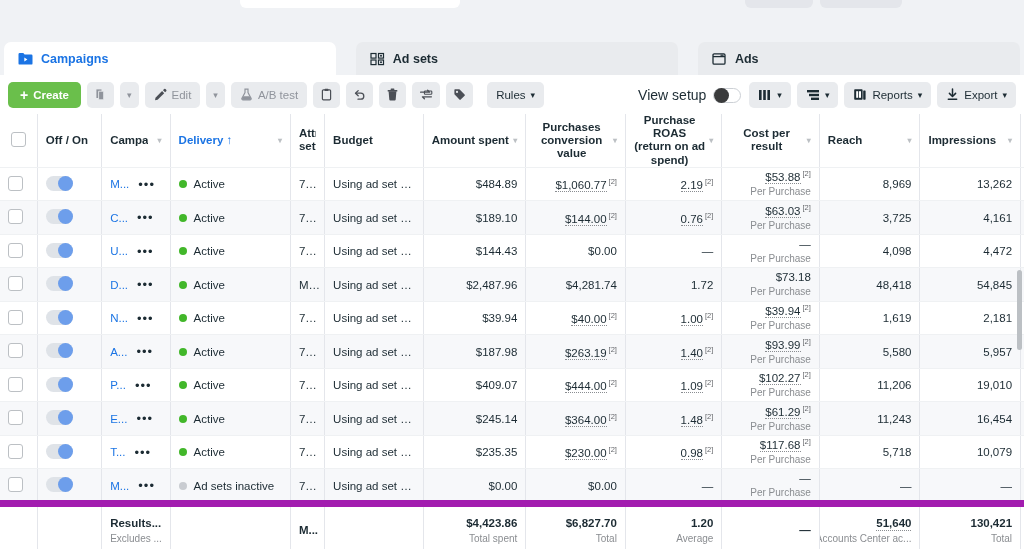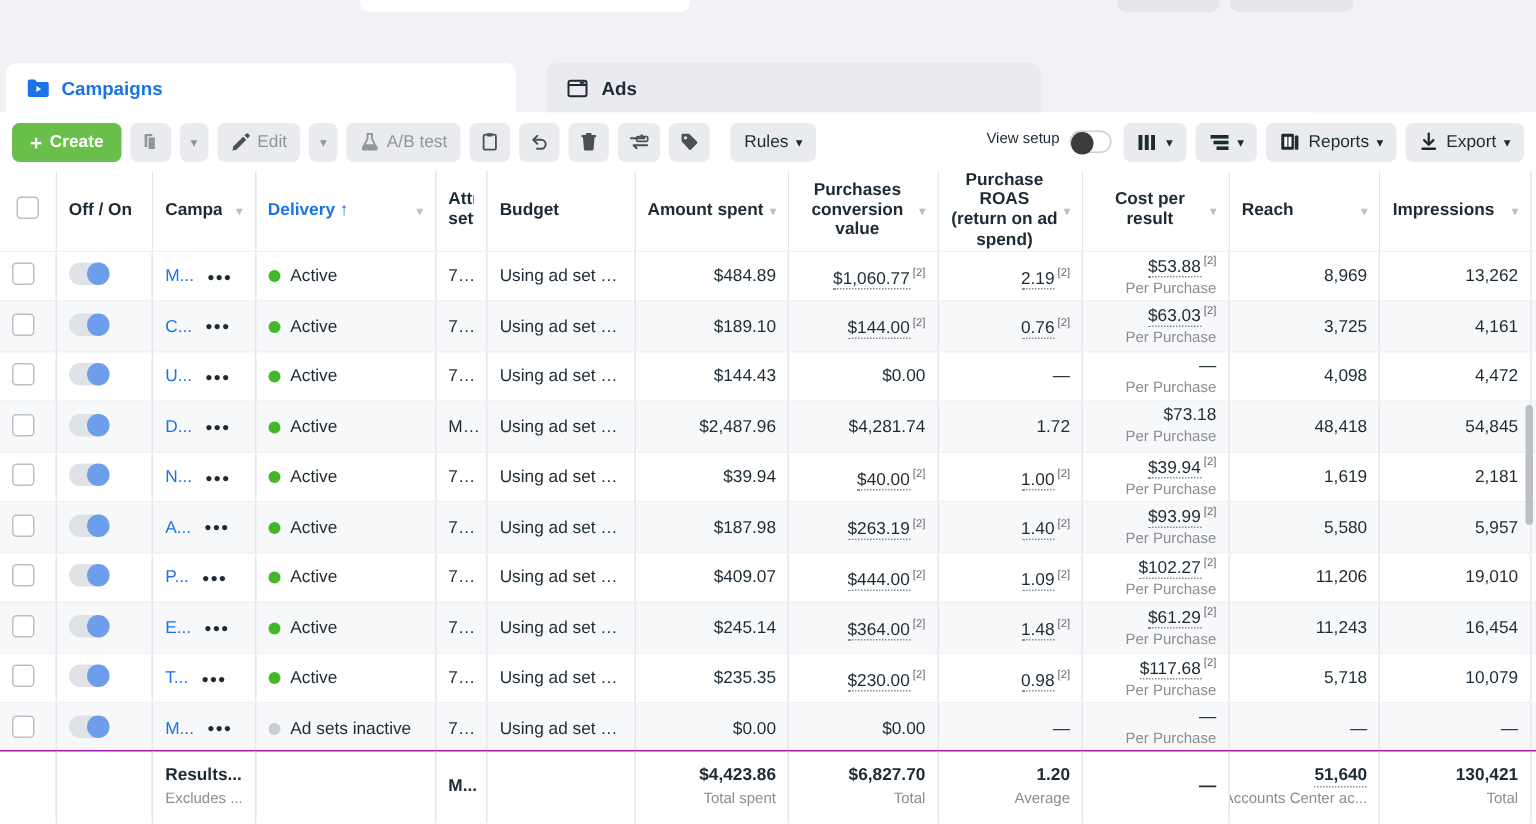--- a/index.html
+++ b/index.html
@@ -74,22 +74,22 @@
     display: flex; align-items: center; justify-content: center; gap: 5px;
     padding: 0 9px; font-size: 11.5px; color: #90949c; cursor: pointer;
     border: none; font-family: "Liberation Sans", sans-serif; white-space: nowrap;
   }
   .btn.primary { background: #6abf4b; color: #ffffff; font-weight: bold; padding: 0 12px; }
   .btn.enabled { color: #1c2b33; }
   .btn.icononly { padding: 0 7px; }
   .btn.caret { padding: 0 7px; }
   .spacer { flex: 1 1 auto; }
   .viewsetup {
-    display: flex; align-items: flex-start; gap: 7px;
-    font-size: 10px; color: #1c2b33; margin-right: 2px;
+    display: flex; align-items: flex-end; gap: 7px;
+    font-size: 14px; color: #1c2b33; margin-right: 2px;
   }
   .toggle-pill {
     width: 28px; height: 15px; border-radius: 8px;
     background: #ffffff; border: 1px solid #ccd0d5; position: relative;
   }
   .toggle-pill::after {
     content: ""; position: absolute; left: 0px; top: -0.5px;
     width: 15px; height: 15px; border-radius: 50%; background: #3a3b3c;
   }
 
@@ -139,21 +139,21 @@
   .camp-link { color: #1b74e4; cursor: pointer; font-size: 11.5px; }
   .dots { color: #1c2b33; font-size: 13px; letter-spacing: 1px; cursor: pointer; line-height: 1; }
   .delivery { display: flex; align-items: center; gap: 7px; }
   .statusdot { width: 8px; height: 8px; border-radius: 50%; flex: 0 0 auto; }
   .dot-active { background: #42b72a; }
   .dot-off { background: #c9ccd1; }
 
   
   .footer {
     position: absolute; bottom: 0; left: 0; width: 1024px; height: 49px;
-    background: #ffffff; border-top: 1px solid #a21caf; overflow: hidden;
+    background: #ffffff; border-top: 7px solid #a21caf; overflow: hidden;
   }
   table.foot { border-collapse: collapse; table-layout: fixed; width: 1100px; height: 48px; }
   table.foot td {
     border-right: 1px solid #e4e6eb; padding: 0 8px;
     font-size: 11.5px; vertical-align: middle; overflow: hidden; white-space: nowrap;
   }
   .fstack { display: flex; flex-direction: column; line-height: 1.2; }
   .fstack.r { align-items: flex-end; }
   .fmain { font-weight: bold; color: #1c2b33; }
   .fsub { font-size: 10px; color: #8a8d91; margin-top: 2px; }
@@ -192,20 +192,33 @@
 
   <div class="tabbar">
     <div class="tab active tab-campaigns">
       <span>
         <svg width="15" height="14" viewBox="0 0 15 14">
             <path d="M0.5 2.2a1.2 1.2 0 0 1 1.2-1.2h3.6l1.3 1.6h6.7a1.2 1.2 0 0 1 1.2 1.2v7.6a1.2 1.2 0 0 1-1.2 1.2H1.7A1.2 1.2 0 0 1 .5 11.4z" fill="#1b74e4"></path>
             <path d="M6.3 5.4l3.1 2-3.1 2z" fill="#fff"></path>
           </svg>
       </span>
       <span>Campaigns</span>
+    </div>
+    <div class="tab tab-adsets">
+      <span>
+        <svg width="15" height="14" viewBox="0 0 15 14">
+            <rect x="1" y="1.5" width="5" height="4.6" fill="none" stroke="#1c2b33" stroke-width="1.2"></rect>
+            <rect x="8.5" y="1.5" width="5" height="4.6" fill="none" stroke="#1c2b33" stroke-width="1.2"></rect>
+            <rect x="1" y="8" width="5" height="4.6" fill="none" stroke="#1c2b33" stroke-width="1.2"></rect>
+            <rect x="8.5" y="8" width="5" height="4.6" fill="none" stroke="#1c2b33" stroke-width="1.2"></rect>
+            <circle cx="11" cy="10.3" r="1" fill="#1c2b33"></circle>
+            <circle cx="11" cy="3.8" r="1" fill="#1c2b33"></circle>
+          </svg>
+      </span>
+      <span>Ad sets</span>
     </div>
     <div class="tab tab-ads">
       <span>
         <svg width="15" height="14" viewBox="0 0 15 14">
             <rect x="1" y="1.8" width="12" height="10.4" rx="1.2" fill="none" stroke="#1c2b33" stroke-width="1.3"></rect>
             <line x1="1" y1="4.6" x2="13" y2="4.6" stroke="#1c2b33" stroke-width="1.3"></line>
             <line x1="8.5" y1="3.2" x2="11.6" y2="3.2" stroke="#1c2b33" stroke-width="1.2"></line>
           </svg>
       </span>
       <span>Ads</span>

